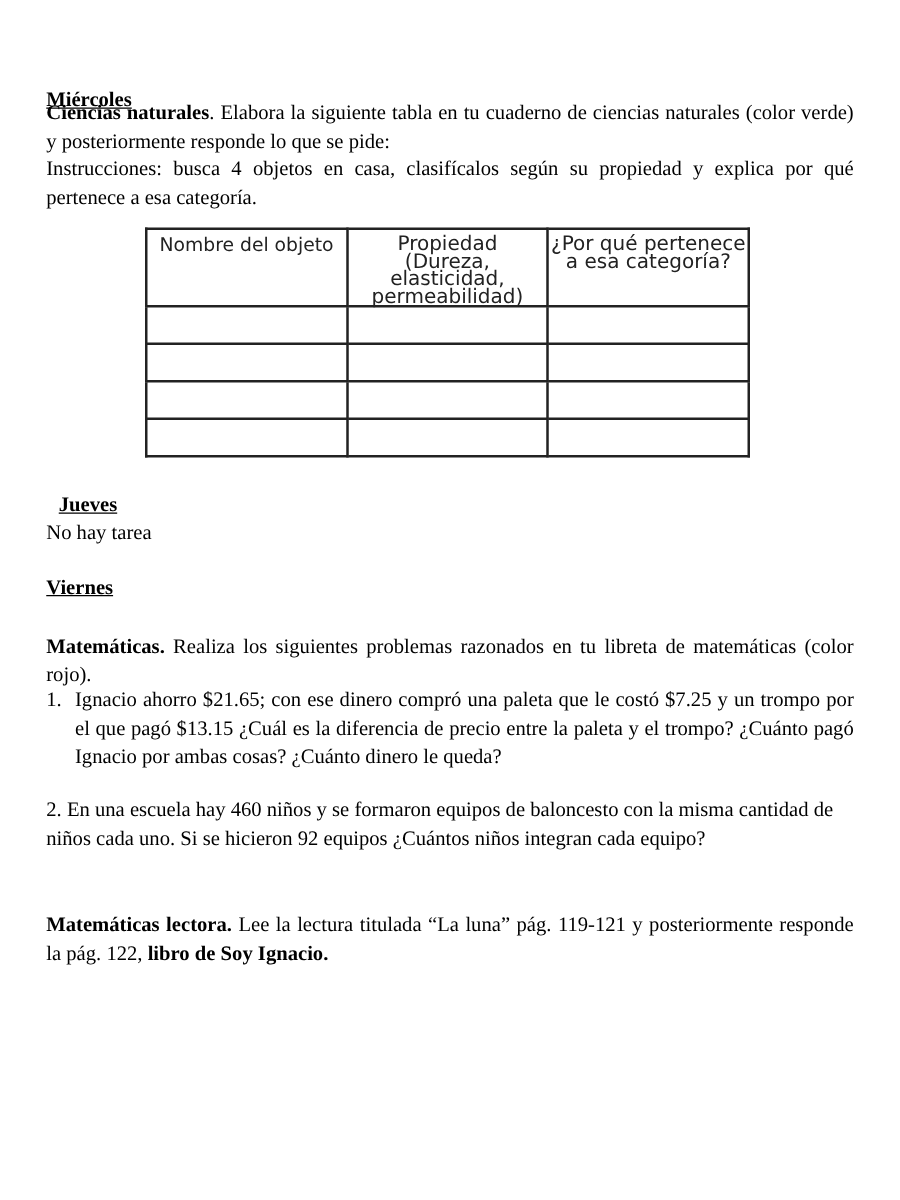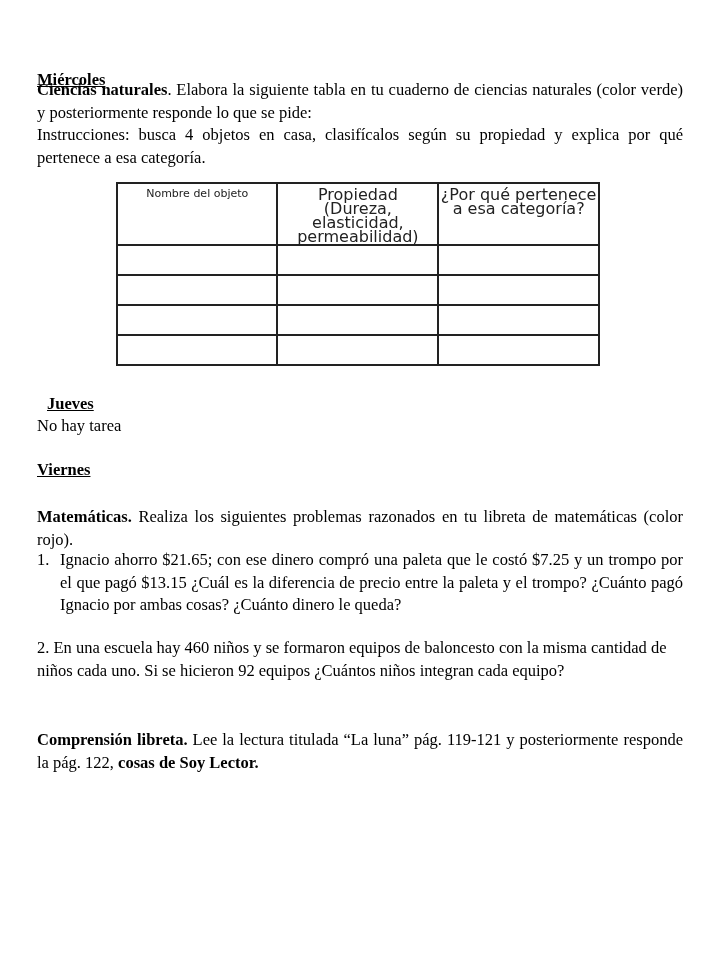--- a/index.html
+++ b/index.html
@@ -9,21 +9,21 @@
   .just { text-align: justify; text-align-last: left; }
   .heading { font-weight: bold; text-decoration: underline; }
   b { font-weight: bold; font-family: Liberation Serif, serif; }
   .listitem { position: absolute; left: 37px; width: 646px; line-height: 22.5px; }
   .listitem .num { position: absolute; left: 0; top: 0; }
   .listitem .txt { margin-left: 23px; text-align: justify; text-align-last: left; }
   table.grid { position: absolute; left: 116px; top: 182px; width: 484px;
                border-collapse: collapse; font-family: "DejaVu Sans", sans-serif; }
   table.grid td, table.grid th { border: 2px solid #222; padding: 0; vertical-align: top; }
   table.grid th { font-weight: normal; height: 48px; text-align: center; color: #222; }
-  table.grid th.c1 { font-size: 11px; padding-top: 3px; width: 159px; }
+  table.grid th.c1 { font-size: 15px; padding-top: 3px; width: 159px; }
   table.grid th.c2, table.grid th.c3 { font-size: 16px; line-height: 14px; padding-top: 4px; width: 159px; }
   table.grid td { height: 28px; }
 </style>
 </head>
 <body>
 
 <div class="blk" style="top:57px;margin-top:12px;">
   <span class="heading">Miércoles</span>
 </div>
 <div class="blk just" style="top:79px;"><b>Ciencias naturales</b><span>. Elabora la siguiente tabla en tu cuaderno de ciencias naturales (color verde) y posteriormente responde lo que se pide:</span></div>
@@ -71,13 +71,13 @@
 </div>
 <div class="blk just" style="top:506px;"><b>Matemáticas.</b><span> Realiza los siguientes problemas razonados en tu libreta de matemáticas (color rojo).</span></div>
 
 <div class="listitem" style="top:549px;">
   <span class="num">1.</span>
   <div class="txt">Ignacio ahorro $21.65; con ese dinero compró una paleta que le costó $7.25 y un trompo por el que pagó $13.15 ¿Cuál es la diferencia de precio entre la paleta y el trompo? ¿Cuánto pagó Ignacio por ambas cosas? ¿Cuánto dinero le queda?</div>
 </div>
 
 <div class="blk" style="top:637px; width:630px;"><span>2.</span> <span>En una escuela hay 460 niños y se formaron equipos de baloncesto con la misma cantidad de niños cada uno. Si se hicieron 92 equipos ¿Cuántos niños integran cada equipo?</span></div>
 
-<div class="blk just" style="top:729px;"><b>Comprensión libreta.</b><span> Lee la lectura titulada “La luna” pág. 119-121 y posteriormente responde la pág. 122, </span><b>cosas de Soy Lector.</b></div>
+<div class="blk just" style="top:729px;"><b>Matemáticas lectora.</b><span> Lee la lectura titulada “La luna” pág. 119-121 y posteriormente responde la pág. 122, </span><b>libro de Soy Ignacio.</b></div>
 
 </body></html>

